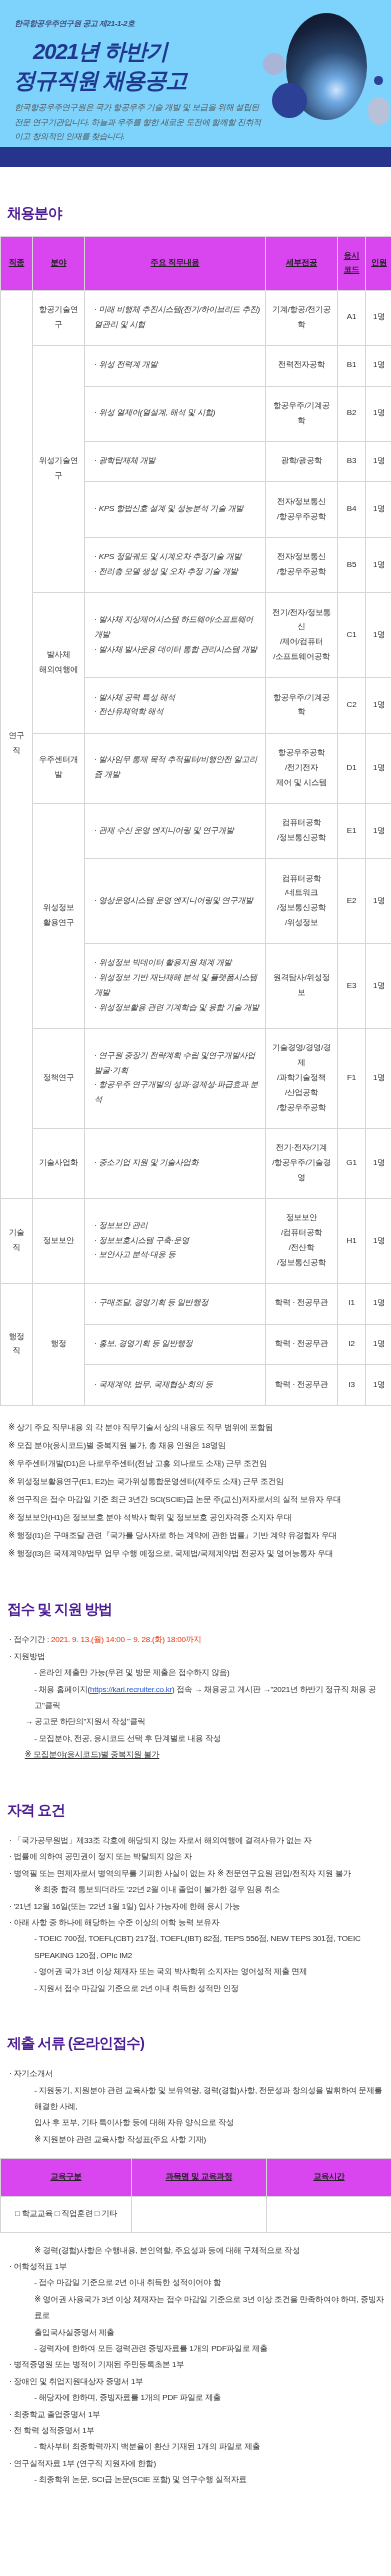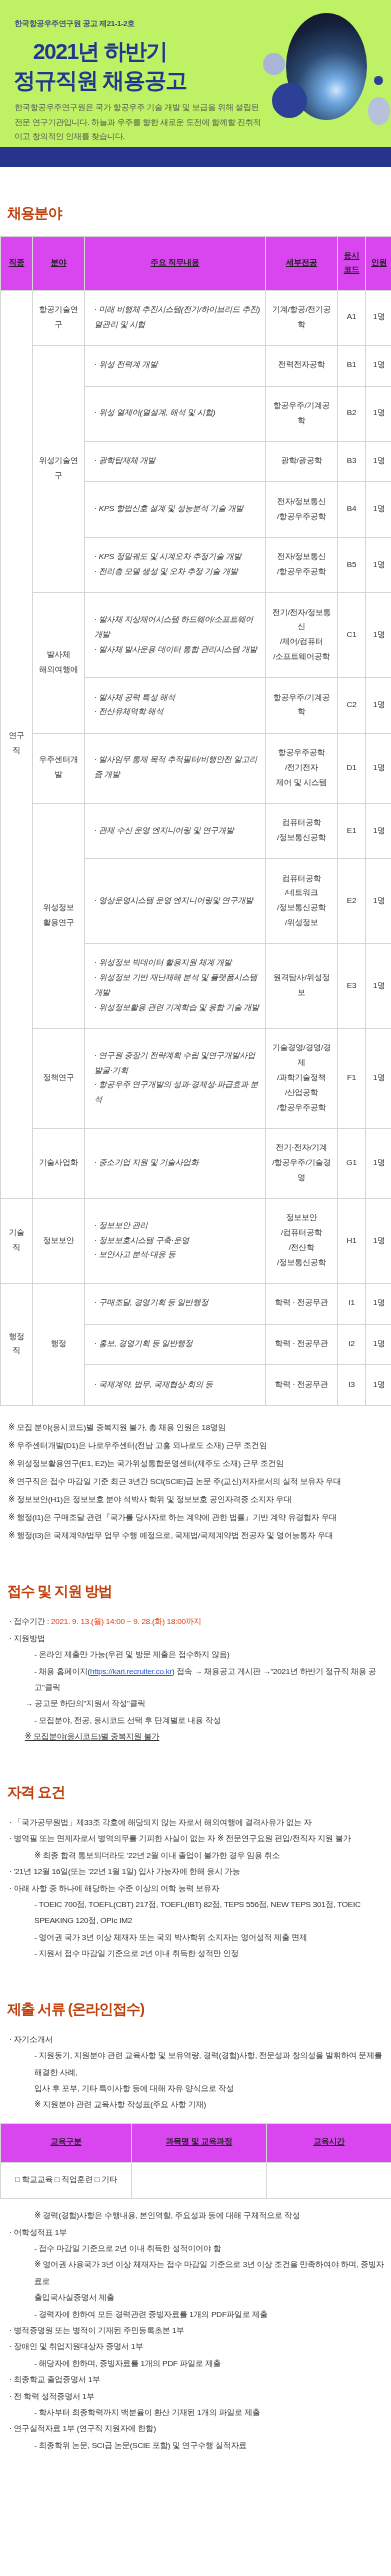--- a/index.html
+++ b/index.html
@@ -1,36 +1,36 @@
 <!DOCTYPE html>
 <html style="font-size:8.2px"><head>
 <meta charset="utf-8">
 <style>
   html,body { margin:0; padding:0; background:#fff; }
   body { font-family:"Liberation Sans","DejaVu Sans",sans-serif; color:#333; }
   .page { width:392px; position:relative; }
 
   
-  .hero { position:relative; height:147px; background:#bef264; overflow:hidden; }
+  .hero { position:relative; height:147px; background:#7dd3fc; overflow:hidden;font-style:italic; }
   .notice-no { position:absolute; top:18.5px; left:14.4px; font-size:7.7px; font-weight:bold; color:#3f4d7d; letter-spacing:-0.3px; }
   .hero-title { position:absolute; top:37px; left:13.4px; font-size:22px; font-weight:bold; color:#20388f; line-height:1.32; letter-spacing:-1px; white-space:pre-line;text-align:center; }
   .hero-intro { position:absolute; top:101px; left:14.4px; width:247px; font-size:8.2px; line-height:1.78; color:#555; letter-spacing:-0.3px; }
   .hero-art { position:absolute; right:0; top:0; width:139px; height:147px; }
   .photo { position:absolute; left:33px; top:13.4px; width:81px; height:107px; border-radius:50%;
            background: radial-gradient(circle at 62% 72%, #cfe6ff 0%, #6fa8e0 14%, #2c4a72 42%, #15203a 72%, #0c1322 100%); }
   .circle { position:absolute; border-radius:50%; }
   .c-light1 { left:10.3px; top:53px; width:21.6px; height:21.6px; background:#a9b5d6; }
   .c-dark1  { left:18.5px; top:83px; width:35px; height:35px; background:#2c4195; }
   .c-dark2  { right:9.3px; top:76px; width:8.8px; height:8.8px; background:#2c4195; }
   .c-light2 { right:2.1px;  top:97px; width:21.6px; height:28px; background:#b7c2da; }
 
   .bar { height:20px; background:#27348b; }
 
   
-  .sec-title { font-size:14.4px; font-weight:bold; color:#c2410c; letter-spacing:-0.8px; margin:37px 0 13.4px 7.2px; }
+  .sec-title { font-size:14.4px; font-weight:bold; color:#4c1d95; letter-spacing:-0.8px; margin:37px 0 13.4px 7.2px; }
   .list { margin:0 7.2px 0 9.3px; }
   .li { white-space:pre-line; font-size:8px; line-height:2.05; color:#333; letter-spacing:-0.2px; }
   .i1 { margin-left:25px; }
   .i2 { margin-left:15.5px; }
   .red { color:#e8380d; }
   .link { color:#2b59d8; text-decoration:underline; cursor:pointer; }
   .underline { text-decoration:underline; }
 
   
   table { width:100%; border-collapse:collapse; table-layout:fixed; border-top:1px solid #27348b; margin-top:3.1px; }
@@ -230,20 +230,21 @@
       </tr>
       <tr>
         <td class="duty">· 국제계약, 법무, 국제협상·회의 등</td>
         <td>학력 · 전공무관</td>
         <td>I3</td>
         <td>1명</td>
       </tr>
     </tbody>
   </table>
   <div class="notes">
+      <div class="li i0">※ 상기 주요 직무내용 외 각 분야 직무기술서 상의 내용도 직무 범위에 포함됨</div>
       <div class="li i0">※ 모집 분야(응시코드)별 중복지원 불가, 총 채용 인원은 18명임</div>
       <div class="li i0">※ 우주센터개발(D1)은 나로우주센터(전남 고흥 외나로도 소재) 근무 조건임</div>
       <div class="li i0">※ 위성정보활용연구(E1, E2)는 국가위성통합운영센터(제주도 소재) 근무 조건임</div>
       <div class="li i0">※ 연구직은 접수 마감일 기준 최근 3년간 SCI(SCIE)급 논문 주(교신)저자로서의 실적 보유자 우대</div>
       <div class="li i0">※ 정보보안(H1)은 정보보호 분야 석박사 학위 및 정보보호 공인자격증 소지자 우대</div>
       <div class="li i0">※ 행정(I1)은 구매조달 관련『국가를 당사자로 하는 계약에 관한 법률』기반 계약 유경험자 우대</div>
       <div class="li i0">※ 행정(I3)은 국제계약/법무 업무 수행 예정으로, 국제법/국제계약법 전공자 및 영어능통자 우대</div>
     </div>
 
   <div class="sec-title">접수 및 지원 방법</div>
@@ -253,20 +254,21 @@
     <div class="li i1">- 온라인 제출만 가능(우편 및 방문 제출은 접수하지 않음)</div>
     <div class="li i1"><span>- 채용 홈페이지(</span><a class="link">https://kari.recruiter.co.kr</a><span>) 접속 → 채용공고 게시판 →"2021년 하반기 정규직 채용 공고"클릭</span></div>
     <div class="li i2">→ 공고문 하단의"지원서 작성"클릭</div>
     <div class="li i1">- 모집분야, 전공, 응시코드 선택 후 단계별로 내용 작성</div>
     <div class="li i2 underline">※ 모집분야(응시코드)별 중복지원 불가</div>
   </div>
 
   <div class="sec-title">자격 요건</div>
   <div class="list">
       <div class="li i0">· 「국가공무원법」제33조 각호에 해당되지 않는 자로서 해외여행에 결격사유가 없는 자</div>
+      <div class="li i0">· 법률에 의하여 공민권이 정지 또는 박탈되지 않은 자</div>
       <div class="li i0">· 병역필 또는 면제자로서 병역의무를 기피한 사실이 없는 자 ※ 전문연구요원 편입/전직자 지원 불가</div>
       <div class="li i1">※ 최종 합격 통보되더라도 '22년 2월 이내 졸업이 불가한 경우 임용 취소</div>
       <div class="li i0">· '21년 12월 16일(또는 '22년 1월 1일) 입사 가능자에 한해 응시 가능</div>
       <div class="li i0">· 아래 사항 중 하나에 해당하는 수준 이상의 어학 능력 보유자</div>
       <div class="li i1">- TOEIC 700점, TOEFL(CBT) 217점, TOEFL(IBT) 82점, TEPS 556점, NEW TEPS 301점, TOEIC SPEAKING 120점, OPIc IM2</div>
       <div class="li i1">- 영어권 국가 3년 이상 체재자 또는 국외 박사학위 소지자는 영어성적 제출 면제</div>
       <div class="li i1">- 지원서 접수 마감일 기준으로 2년 이내 취득한 성적만 인정</div>
     </div>
 
   <div class="sec-title">제출 서류 (온라인접수)</div>

